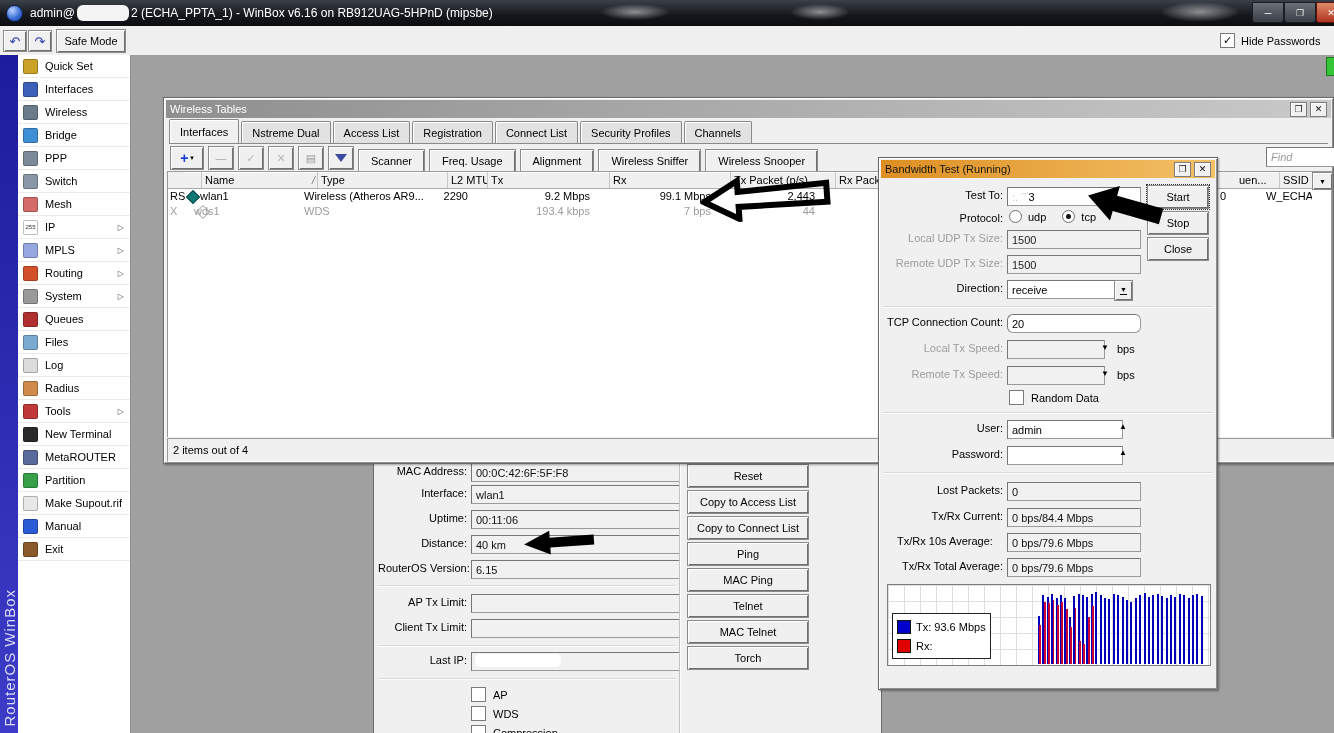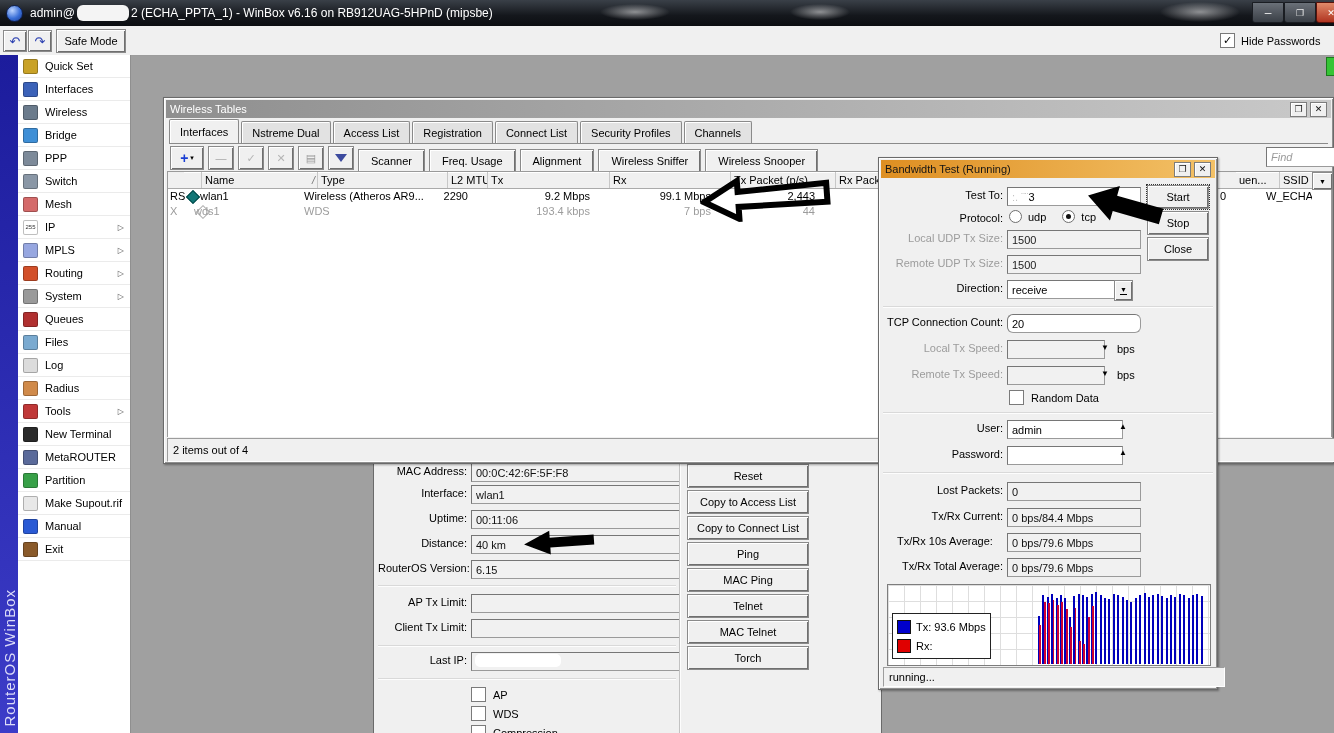--- a/index.html
+++ b/index.html
@@ -502,23 +502,20 @@
             <span class="legend-swatch" style="background: rgb(0, 0, 204);"></span>
             <span>Tx:  93.6 Mbps</span>
           </div>
           <div style="display: flex; align-items: center; height: 19px;">
             <span class="legend-swatch" style="background: rgb(224, 0, 0);"></span>
             <span>Rx:</span>
           </div>
         </div>
     </div>
 
-    <div class="statusbar abs" style="left:4px;top:509px;width:330px;height:18px;">
-      <span>running...</span>
-    </div>
 
     <div id="bt-buttons">
         <div class="btn" style="position: absolute; left: 268px; top: 27px; width: 60px; height: 22px; outline: rgb(51, 51, 51) dotted 1px;">Start</div>
         <div class="btn" style="position: absolute; left: 268px; top: 53px; width: 60px; height: 22px;">Stop</div>
         <div class="btn" style="position: absolute; left: 268px; top: 79px; width: 60px; height: 22px;">Close</div>
       </div>
   </div>
 
   <svg class="abs" style="left:700px;top:174px;z-index:9;transform:rotate(-4deg);" width="132" height="46" viewBox="0 0 132 46">
     <polygon points="4,24 38,5 38,16 127,13 127,32 38,31 38,43" fill="none" stroke="#000" stroke-width="6" stroke-linejoin="miter"></polygon>

